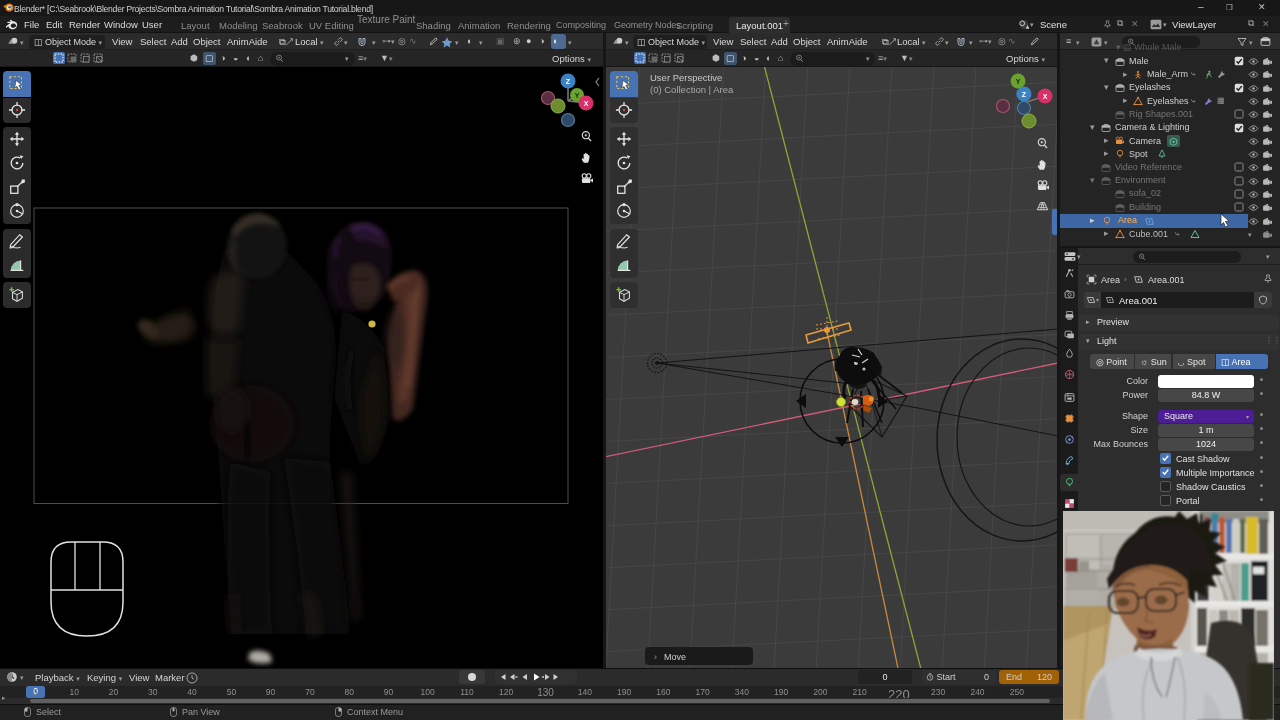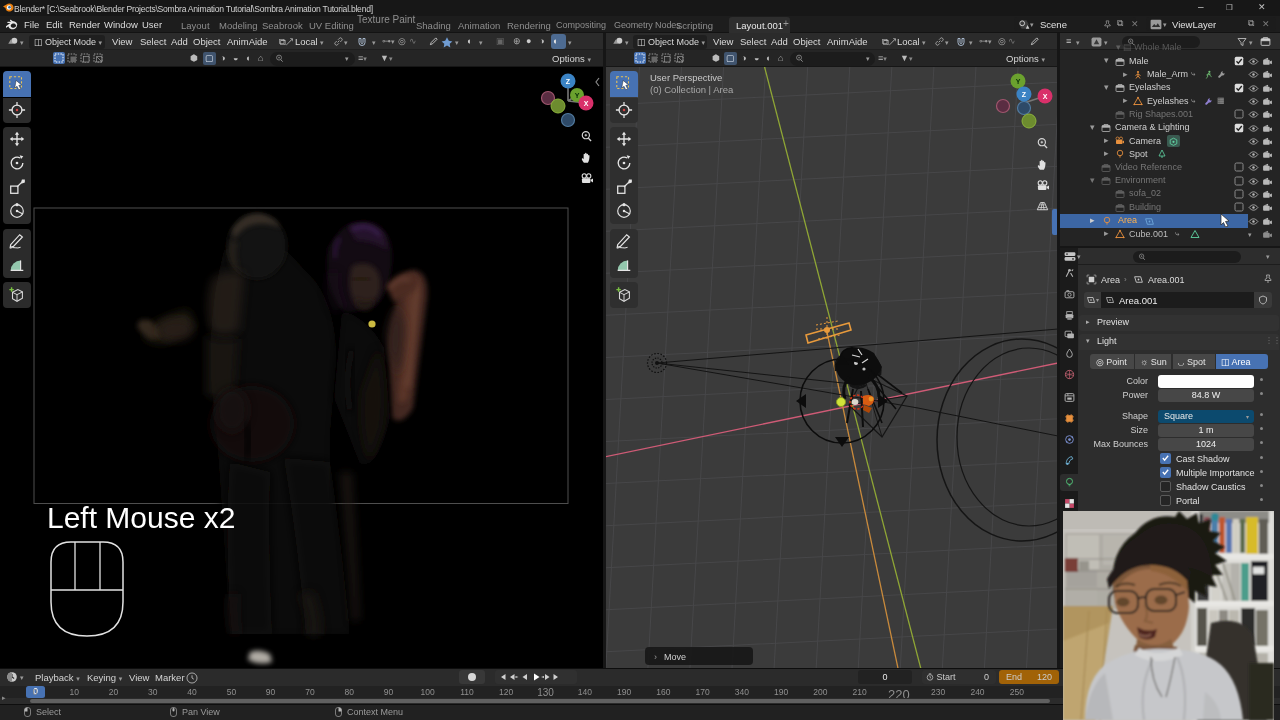--- a/index.html
+++ b/index.html
@@ -382,21 +382,20 @@
         <use href="#i-pen"></use>
       </svg>
  <svg class="abs" style="left:8px;top:223px" width="18" height="18" viewBox="0 0 20 20">
         <use href="#i-meas"></use>
       </svg>
  <div class="abs" style="left:3px;top:249px;width:28px;height:26px;background:#2b2b2b;border-radius:4px"></div>
  <svg class="abs" style="left:8px;top:253px" width="18" height="18" viewBox="0 0 20 20">
         <use href="#i-cube"></use>
       </svg>
 
- <div class="abs txt" style="left:47px;top:468px;font-size:30px;color:#fff">Left Mouse x2</div>
  <svg class="abs" style="left:49px;top:507px" width="76" height="98" viewBox="0 0 76 98">
   <path d="M2 22 Q2 2 22 2 L54 2 Q74 2 74 22 L74 62 Q74 96 38 96 Q2 96 2 62 Z" fill="none" stroke="#e2e2e2" stroke-width="1.5"></path>
   <path d="M26 2 V50 M51 2 V50 M2 50 H74" stroke="#e2e2e2" stroke-width="1.3" fill="none"></path>
  </svg>
 </div>
 
 <div class="abs" style="left:606px;top:33px;width:452px;height:635px;background:#3b3b3b;overflow:hidden">
 
  <div class="abs hdr" style="left:0;top:0;width:452px;height:17px;border-bottom:1px solid #1f1f1f"></div>
  <svg class="abs" style="left:5px;top:3px" width="13" height="12" viewBox="0 0 20 20">
@@ -942,21 +941,21 @@
  <div class="abs" style="left:30px;top:106px;width:44px;height:15px;background:#474747;border-radius:3px 0 0 3px;color:#e5e5e5;padding:2.5px 0 0 6px">◎ Point</div>
  <div class="abs" style="left:75px;top:106px;width:36px;height:15px;background:#474747;color:#e5e5e5;padding:2.5px 0 0 5px">☼ Sun</div>
  <div class="abs" style="left:112.5px;top:106px;width:42.5px;height:15px;background:#474747;color:#e5e5e5;padding:2.5px 0 0 5px"><span style="font-size:8px">◡</span> Spot</div>
  <div class="abs" style="left:156px;top:106px;width:52px;height:15px;background:#4772b3;border-radius:0 3px 3px 0;color:#fff;padding:2.5px 0 0 5px">◫ Area</div>
 
  <div class="abs txt" style="left:0;top:128px;width:88px;text-align:right;color:#cfcfcf">Color</div>
  <div class="abs" style="left:98px;top:126.5px;width:96px;height:13px;background:#fff;border-radius:3px"></div>
  <div class="abs txt" style="left:0;top:142px;width:88px;text-align:right;color:#cfcfcf">Power</div>
  <div class="abs" style="left:98px;top:140.5px;width:96px;height:13px;background:#474747;border-radius:3px;text-align:center;color:#f0f0f0;padding-top:1.5px">84.8 W</div>
  <div class="abs txt" style="left:0;top:163px;width:88px;text-align:right;color:#cfcfcf">Shape</div>
- <div class="abs" style="left:98px;top:161.5px;width:96px;height:13px;background:#0c4a6e;border-radius:3px;color:#e8e8e8;padding:1.5px 0 0 6px">Square<span class="abs" style="right:5px;top:3px;color:#999;font-size:6px">▾</span></div>
+ <div class="abs" style="left:98px;top:161.5px;width:96px;height:13px;background:#4c1d95;border-radius:3px;color:#e8e8e8;padding:1.5px 0 0 6px">Square<span class="abs" style="right:5px;top:3px;color:#999;font-size:6px">▾</span></div>
  <div class="abs txt" style="left:0;top:177px;width:88px;text-align:right;color:#cfcfcf">Size</div>
  <div class="abs" style="left:98px;top:175.5px;width:96px;height:13px;background:#474747;border-radius:3px;text-align:center;color:#f0f0f0;padding-top:1.5px">1 m</div>
  <div class="abs txt" style="left:0;top:191px;width:88px;text-align:right;color:#cfcfcf">Max Bounces</div>
  <div class="abs" style="left:98px;top:189.5px;width:96px;height:13px;background:#474747;border-radius:3px;text-align:center;color:#f0f0f0;padding-top:1.5px">1024</div>
  <div class="abs" style="left:100px;top:204.5px;width:11px;height:11px;background:#4772b3;border-radius:2px"></div>
       <svg class="abs" style="left:101px;top:206px" width="9" height="8" viewBox="0 0 20 18">
         <path d="M4 9l4 5 8-10" fill="none" stroke="#fff" stroke-width="3"></path>
       </svg>
  <div class="abs txt" style="left:116px;top:205.5px;color:#e0e0e0">Cast Shadow</div>
  <div class="abs" style="left:100px;top:218.5px;width:11px;height:11px;background:#4772b3;border-radius:2px"></div>

